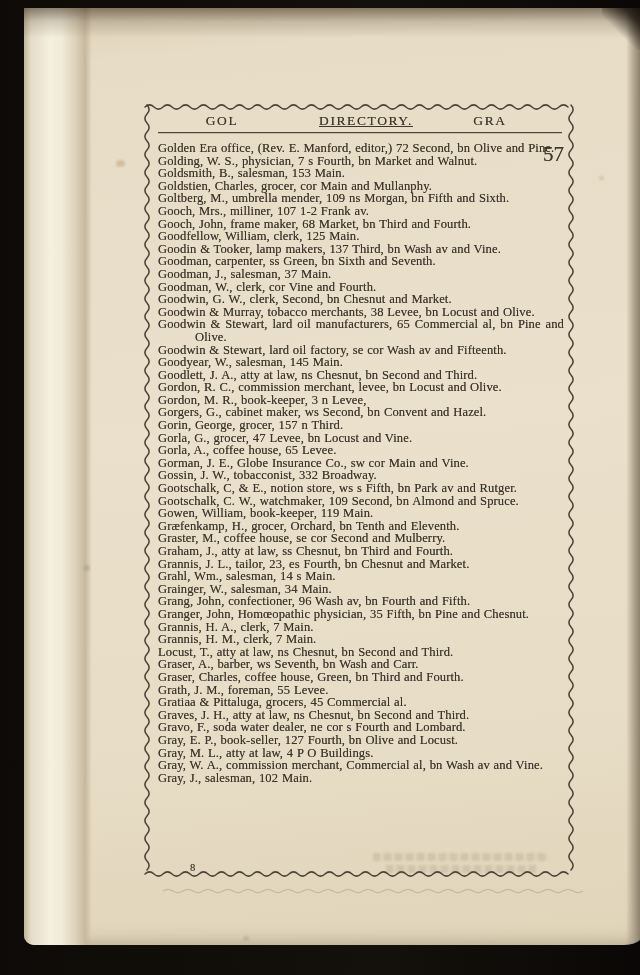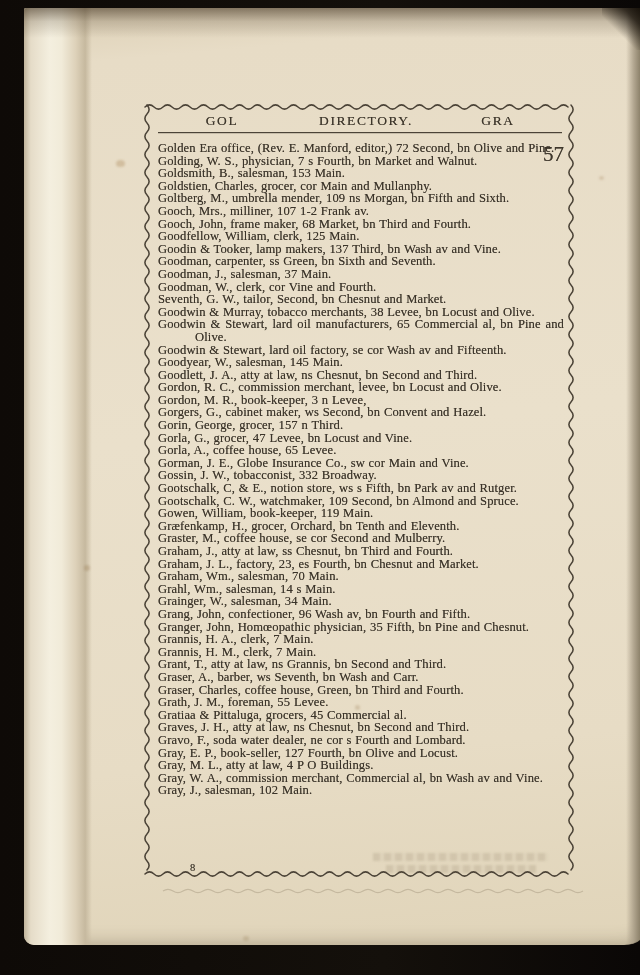--- a/index.html
+++ b/index.html
@@ -48,22 +48,22 @@
     position:absolute;left:120px;top:96px;width:430px;height:773px;
     color:#3e372c;
   }
   .border-box svg.frame{position:absolute;left:0;top:0;width:430px;height:773px;}
   .wline{fill:none;stroke:#4b4337;stroke-width:1.5;stroke-linecap:round;}
   
   .hdr{position:absolute;top:9px;left:0;right:0;height:20px;font-size:13.5px;letter-spacing:1.6px;}
   .hdr .cw,.hdr .ttl{position:absolute;transform:translateX(-50%);white-space:nowrap;
      text-shadow:0 0 .4px rgba(62,55,44,.7);}
   .cw-left{left:78px;}
-  .ttl{left:222px;}
-  .cw-right{left:346px;margin-left:8px;}
+  .ttl{left:222px;text-decoration:underline;}
+  .cw-right{left:346px;}
   .pgnum{position:absolute;right:10px;top:-3px;font-size:21px;letter-spacing:0;
      text-shadow:0 0 .4px rgba(62,55,44,.7);margin-top:32px;}
   .rule{position:absolute;top:28px;left:14px;right:12px;height:0;
      border-top:1.6px solid #4b4337;box-shadow:0 .6px 0 rgba(75,67,55,.35);}
   
   .entries{
     position:absolute;top:38px;left:14px;width:406px;
     font-size:12.6px;line-height:12.6px;letter-spacing:.1px;word-spacing:.5px;
     color:#3b342a;text-shadow:0 0 .4px rgba(59,52,42,.65);
   }
@@ -116,49 +116,48 @@
           <div class="entry">Goldsmith, B., salesman, 153 Main.</div>
           <div class="entry">Goldstien, Charles, grocer, cor Main and Mullanphy.</div>
           <div class="entry">Goltberg, M., umbrella mender, 109 ns Morgan, bn Fifth and Sixth.</div>
           <div class="entry">Gooch, Mrs., milliner, 107 1-2 Frank av.</div>
           <div class="entry">Gooch, John, frame maker, 68 Market, bn Third and Fourth.</div>
           <div class="entry">Goodfellow, William, clerk, 125 Main.</div>
           <div class="entry">Goodin &amp; Tooker, lamp makers, 137 Third, bn Wash av and Vine.</div>
           <div class="entry">Goodman, carpenter, ss Green, bn Sixth and Seventh.</div>
           <div class="entry">Goodman, J., salesman, 37 Main.</div>
           <div class="entry">Goodman, W., clerk, cor Vine and Fourth.</div>
-          <div class="entry">Seventh, G. W., tailor, Second, bn Chesnut and Market.</div>
+          <div class="entry">Goodwin, G. W., clerk, Second, bn Chesnut and Market.</div>
           <div class="entry">Goodwin &amp; Murray, tobacco merchants, 38 Levee, bn Locust and Olive.</div>
           <div class="entry">Goodwin &amp; Stewart, lard oil manufacturers, 65 Commercial al, bn Pine and Olive.</div>
           <div class="entry">Goodwin &amp; Stewart, lard oil factory, se cor Wash av and Fifteenth.</div>
           <div class="entry">Goodyear, W., salesman, 145 Main.</div>
           <div class="entry">Goodlett, J. A., atty at law, ns Chesnut, bn Second and Third.</div>
           <div class="entry">Gordon, R. C., commission merchant, levee, bn Locust and Olive.</div>
           <div class="entry">Gordon, M. R., book-keeper, 3 n Levee,</div>
           <div class="entry">Gorgers, G., cabinet maker, ws Second, bn Convent and Hazel.</div>
           <div class="entry">Gorin, George, grocer, 157 n Third.</div>
           <div class="entry">Gorla, G., grocer, 47 Levee, bn Locust and Vine.</div>
           <div class="entry">Gorla, A., coffee house, 65 Levee.</div>
           <div class="entry">Gorman, J. E., Globe Insurance Co., sw cor Main and Vine.</div>
           <div class="entry">Gossin, J. W., tobacconist, 332 Broadway.</div>
           <div class="entry">Gootschalk, C, &amp; E., notion store, ws s Fifth, bn Park av and Rutger.</div>
           <div class="entry">Gootschalk, C. W., watchmaker, 109 Second, bn Almond and Spruce.</div>
           <div class="entry">Gowen, William, book-keeper, 119 Main.</div>
           <div class="entry">Græfenkamp, H., grocer, Orchard, bn Tenth and Eleventh.</div>
           <div class="entry">Graster, M., coffee house, se cor Second and Mulberry.</div>
           <div class="entry">Graham, J., atty at law, ss Chesnut, bn Third and Fourth.</div>
-          <div class="entry">Graham, J. L., factory, 23, es Fourth, bn Chesnut and Market.</div>
-          <div class="entry">Graham, Wm., salesman, 70 Main.</div>
+          <div class="entry">Grannis, J. L., tailor, 23, es Fourth, bn Chesnut and Market.</div>
           <div class="entry">Grahl, Wm., salesman, 14 s Main.</div>
           <div class="entry">Grainger, W., salesman, 34 Main.</div>
           <div class="entry">Grang, John, confectioner, 96 Wash av, bn Fourth and Fifth.</div>
           <div class="entry">Granger, John, Homœopathic physician, 35 Fifth, bn Pine and Chesnut.</div>
           <div class="entry">Grannis, H. A., clerk, 7 Main.</div>
           <div class="entry">Grannis, H. M., clerk, 7 Main.</div>
-          <div class="entry">Grant, T., atty at law, ns Grannis, bn Second and Third.</div>
+          <div class="entry">Locust, T., atty at law, ns Chesnut, bn Second and Third.</div>
           <div class="entry">Graser, A., barber, ws Seventh, bn Wash and Carr.</div>
           <div class="entry">Graser, Charles, coffee house, Green, bn Third and Fourth.</div>
           <div class="entry">Grath, J. M., foreman, 55 Levee.</div>
           <div class="entry">Gratiaa &amp; Pittaluga, grocers, 45 Commercial al.</div>
           <div class="entry">Graves, J. H., atty at law, ns Chesnut, bn Second and Third.</div>
           <div class="entry">Gravo, F., soda water dealer, ne cor s Fourth and Lombard.</div>
           <div class="entry">Gray, E. P., book-seller, 127 Fourth, bn Olive and Locust.</div>
           <div class="entry">Gray, M. L., atty at law, 4 P O Buildings.</div>
           <div class="entry">Gray, W. A., commission merchant, Commercial al, bn Wash av and Vine.</div>
           <div class="entry">Gray, J., salesman, 102 Main.</div>

